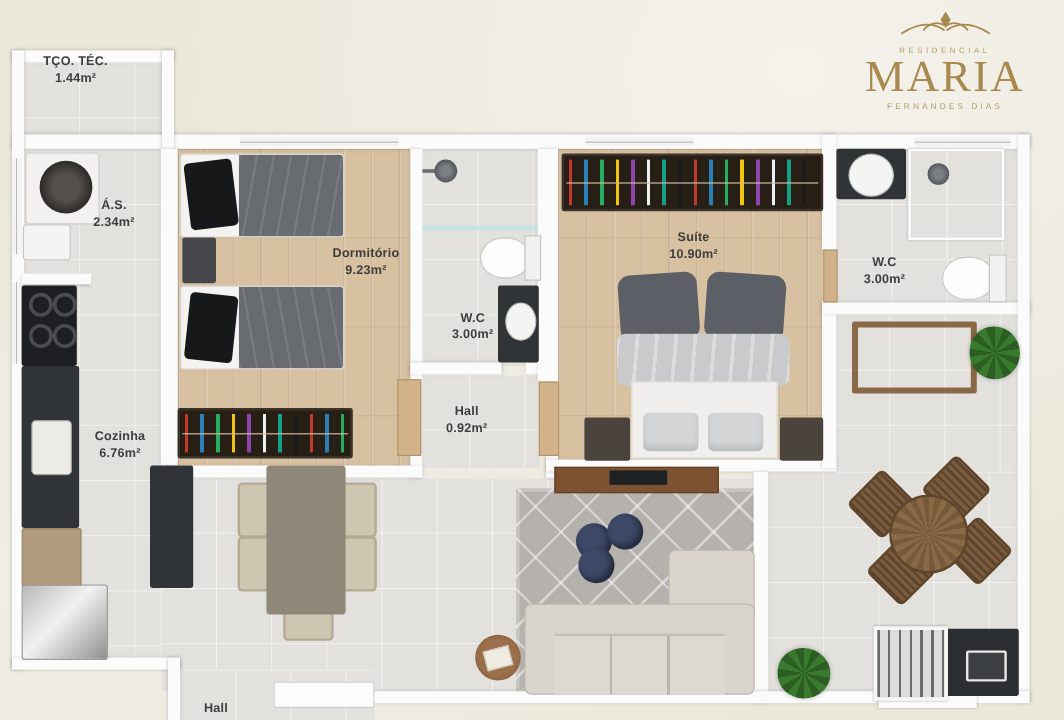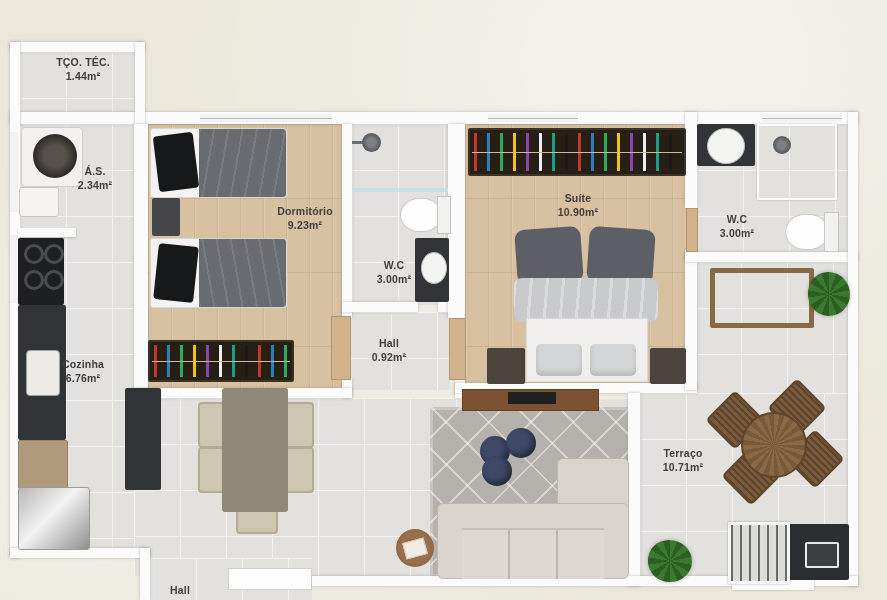--- a/index.html
+++ b/index.html
@@ -197,29 +197,29 @@
   <div class="tchair" style="left:714px;top:399px;transform:rotate(45deg);"></div>
   <div class="tchair" style="left:776px;top:387px;transform:rotate(45deg);"></div>
   <div class="tchair" style="left:794px;top:438px;transform:rotate(45deg);"></div>
   <div class="tchair" style="left:730px;top:455px;transform:rotate(45deg);"></div>
   <div class="plant" style="left:648px;top:540px;width:44px;height:42px;"></div>
   <div class="fur" style="left:728px;top:522px;width:56px;height:56px;border:3px solid #f6f6f4;background:#dcdcda repeating-linear-gradient(90deg,#6a6a68 0 2px,transparent 2px 9px);box-shadow:0 0 2px rgba(0,0,0,.3);z-index:21;"></div>
   <div class="fur dark" style="left:787px;top:524px;width:62px;height:56px;background:#2c2f31;"></div>
   <div class="fur" style="left:805px;top:542px;width:30px;height:22px;background:#3c3f41;border:2px solid #e8e8e6;border-radius:2px;z-index:22;"></div>
   <div class="fur" style="left:732px;top:572px;width:82px;height:18px;background:#fbfbfb;box-shadow:0 0 2px rgba(0,0,0,.25);z-index:13;"></div>
 
-  <div class="lbl" style="left:30px;top:56px;width:66px;margin-left:20px;">
+  <div class="lbl" style="left:30px;top:45px;width:66px;">
     <div>TÇO. TÉC.</div>
     <div>1.44m²</div>
   </div>
   <div class="lbl" style="left:60px;top:165px;width:70px;">
     <div>Á.S.</div>
     <div>2.34m²</div>
   </div>
-  <div class="lbl" style="left:38px;top:358px;width:90px;">
+  <div class="lbl" style="left:55px;top:358px;width:90px;">
     <div>Cozinha</div>
     <div>6.76m²</div>
   </div>
   <div class="lbl" style="left:250px;top:205px;width:110px;">
     <div>Dormitório</div>
     <div>9.23m²</div>
   </div>
   <div class="lbl" style="left:354px;top:259px;width:80px;">
     <div>W.C</div>
     <div>3.00m²</div>
@@ -229,23 +229,33 @@
     <div>0.92m²</div>
   </div>
   <div class="lbl" style="left:528px;top:192px;width:100px;">
     <div>Suíte</div>
     <div>10.90m²</div>
   </div>
   <div class="lbl" style="left:697px;top:213px;width:80px;">
     <div>W.C</div>
     <div>3.00m²</div>
   </div>
-  <div class="lbl" style="left:633px;top:447px;width:100px;">
-    <div>Terraço</div>
-    <div>10.71m²</div>
-  </div>
   <div class="lbl" style="left:150px;top:584px;width:60px;">
     <div>Hall</div>
   </div>
 
+  <div id="logo">
+    <svg width="84" height="24" viewBox="0 0 120 34">
+      <g fill="none" stroke="#a8894f" stroke-width="2.2" stroke-linecap="round">
+        <path d="M8 28 C30 14 46 16 58 24"></path>
+        <path d="M112 28 C90 14 74 16 62 24"></path>
+        <path d="M34 24 C40 16 50 14 58 18"></path>
+        <path d="M86 24 C80 16 70 14 62 18"></path>
+      </g>
+      <path d="M60 2 l6 10 -6 10 -6 -10 z" fill="#a8894f"></path>
+    </svg>
+    <div class="l1">RESIDENCIAL</div>
+    <div class="nm">MARIA</div>
+    <div class="l2">FERNANDES DIAS</div>
+  </div>
 
 </div>
 </div>
 
 </body></html>

